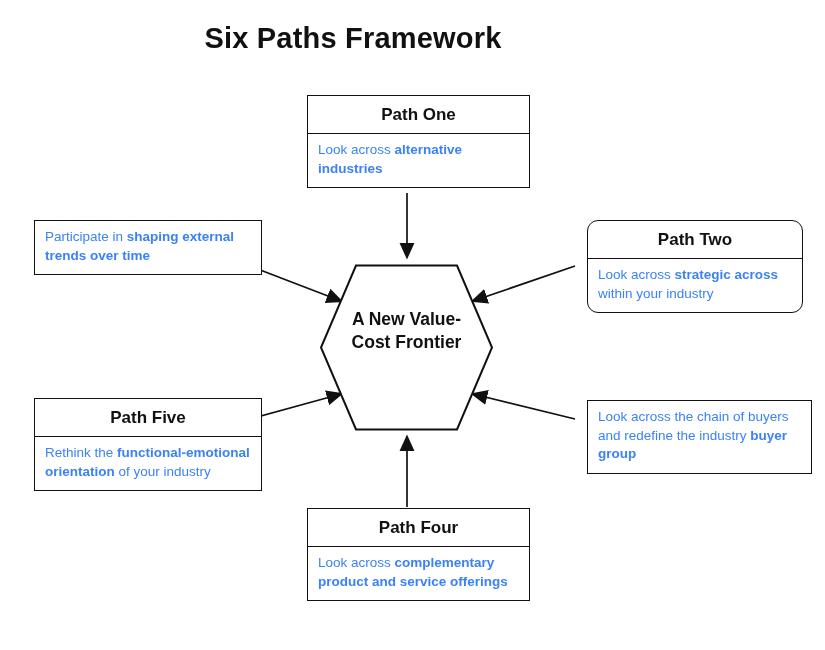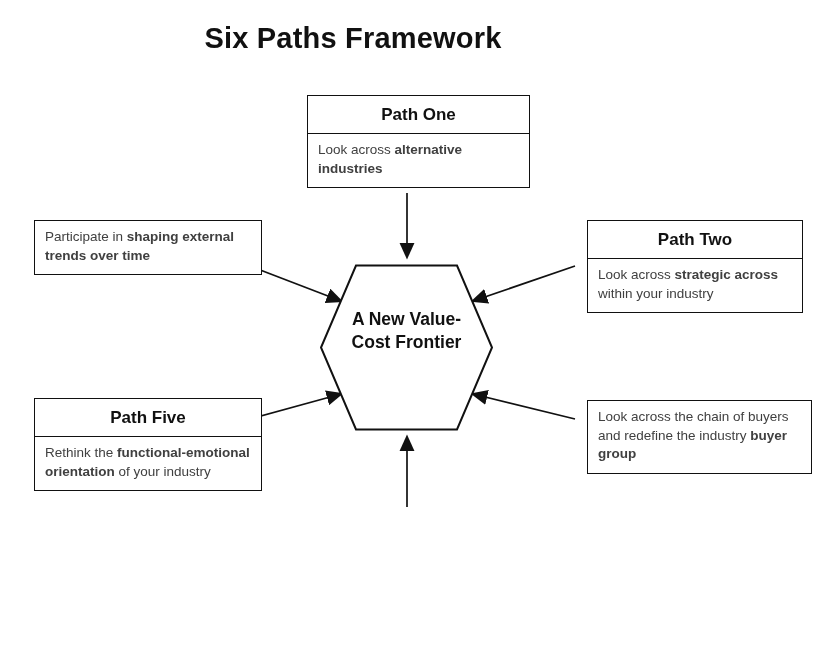--- a/index.html
+++ b/index.html
@@ -57,21 +57,21 @@
     font-weight: bold;
     text-align: center;
     padding: 9px 4px 8px 4px;
     border-bottom: 1.7px solid #111111;
     color: #111111;
   }
   .pbox-body {
     font-size: 13.5px;
     line-height: 1.38;
     padding: 7px 10px 9px 10px;
-    color: #404040;
+    color: #3b82f6;
   }
   .b { font-weight: bold; }
 </style>
 </head>
 <body>
 
 <div class="canvas">
 
   <h1 class="diagram-title">Six Paths Framework</h1>
 
@@ -93,29 +93,33 @@
   <div class="center-label">
     <span>A New Value-</span>
     <span>Cost Frontier</span>
   </div>
 
   <div class="pbox" style="left:295px; top:95px; width:223px;">
     <div class="pbox-title">Path One</div>
     <div class="pbox-body"><span>Look across </span><span class="b">alternative industries</span><span></span></div>
   </div>
 
-  <div class="pbox" style="left:575px; top:220px; width:216px;">
+  <div class="pbox" style="left:575px; top:220px; width:216px;border-radius:11px;">
     <div class="pbox-title">Path Two</div>
     <div class="pbox-body"><span>Look across </span><span class="b">strategic across</span><span> within your industry</span></div>
   </div>
 
   <div class="pbox" style="left:575px; top:400px; width:225px;">
     <div class="pbox-body"><span>Look across the chain of buyers and redefine the industry </span><span class="b">buyer group</span><span></span></div>
   </div>
 
+  <div class="pbox" style="left:295px; top:508px; width:223px;">
+    <div class="pbox-title">Path Four</div>
+    <div class="pbox-body"><span>Look across </span><span class="b">complementary product and service offerings</span><span></span></div>
+  </div>
 
   <div class="pbox" style="left:22px; top:398px; width:228px;">
     <div class="pbox-title">Path Five</div>
     <div class="pbox-body"><span>Rethink the </span><span class="b">functional-emotional orientation</span><span> of your industry</span></div>
   </div>
 
   <div class="pbox" style="left:22px; top:220px; width:228px;">
     <div class="pbox-body"><span>Participate in </span><span class="b">shaping external trends over time</span><span></span></div>
   </div>
 

